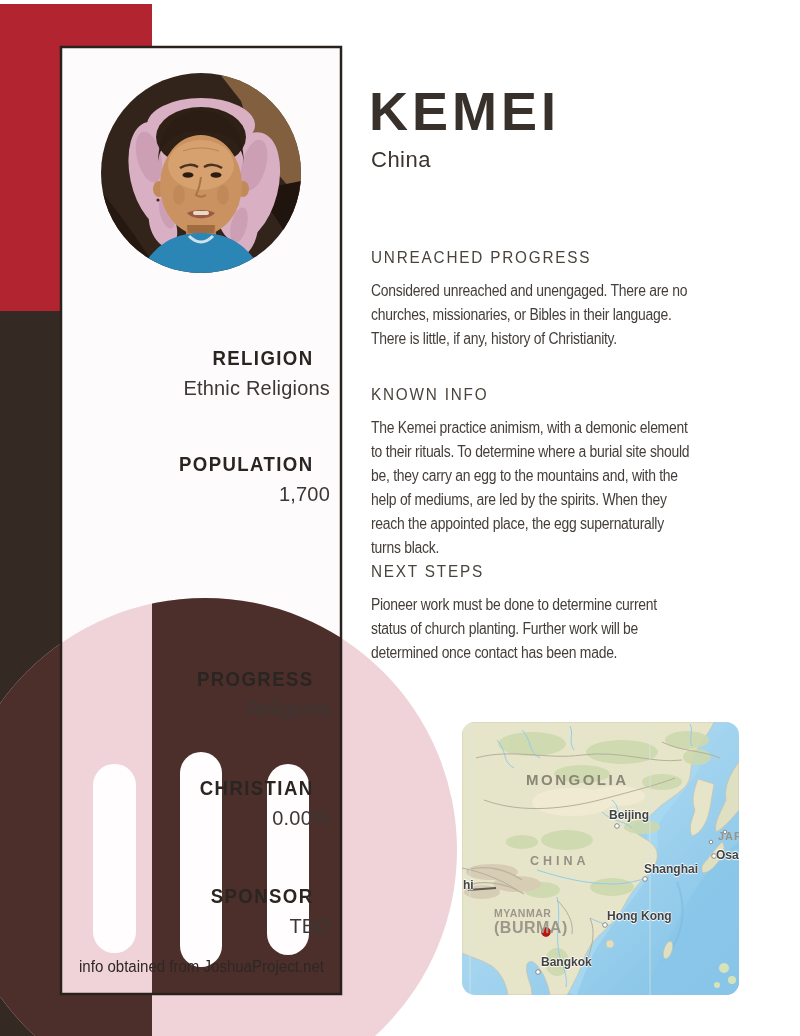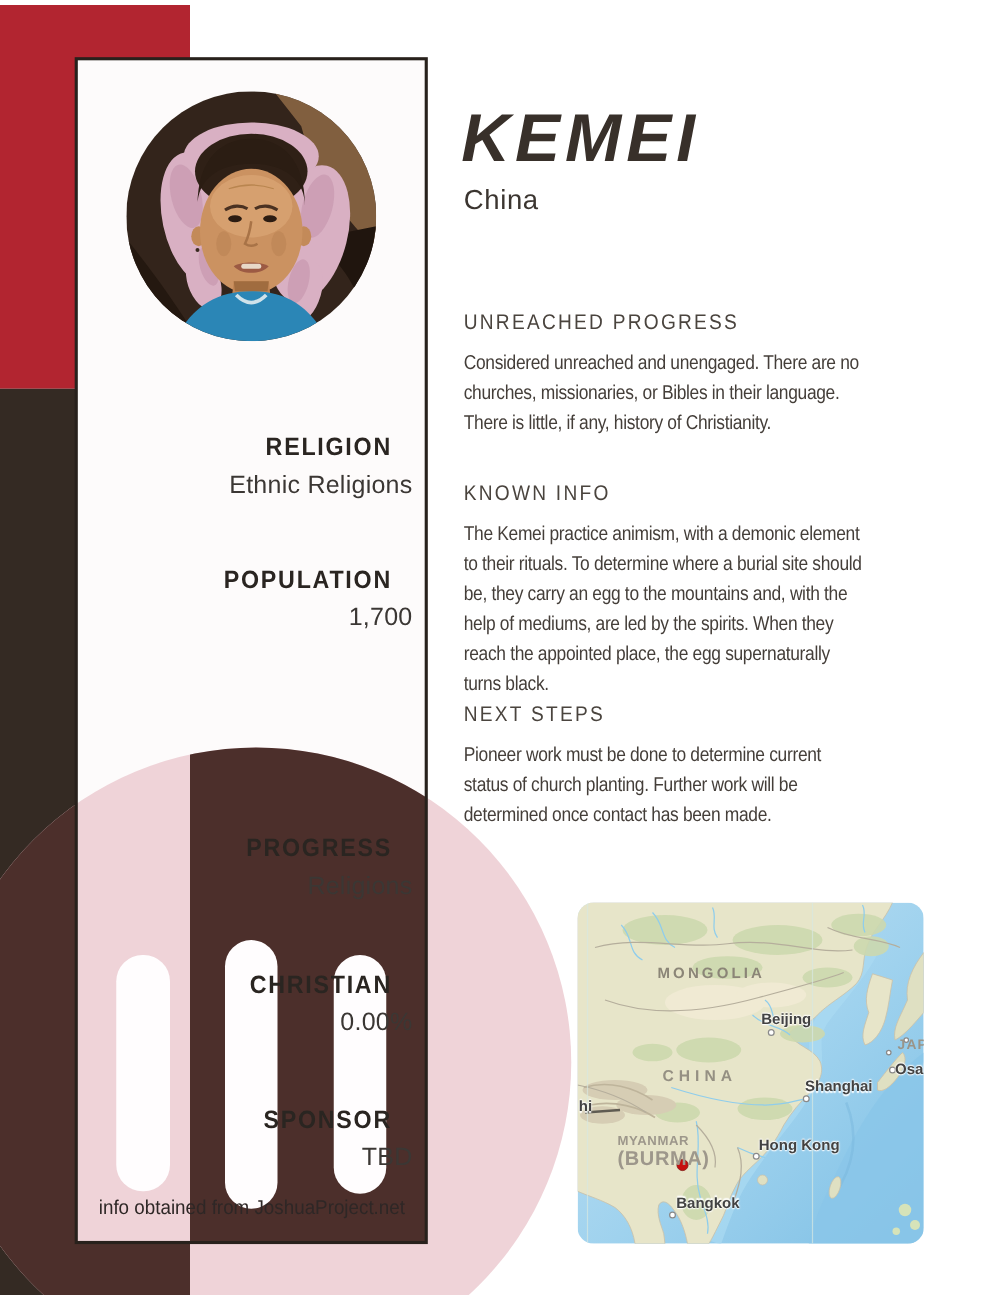--- a/index.html
+++ b/index.html
@@ -9,21 +9,21 @@
   
   .field{position:absolute;left:95px;width:235px;text-align:right;}
   .field .lbl{font-size:20px;font-weight:bold;letter-spacing:1.5px;color:#2a2521;
               transform:scaleX(.93);transform-origin:left;white-space:nowrap;line-height:1.2;}
   .field .val{font-size:20px;color:#3b3734;margin-top:7px;letter-spacing:.2px;white-space:nowrap;}
   .card-footer{position:absolute;left:61px;top:958px;width:281px;text-align:center;
                font-size:16px;color:#2e2726;transform:scaleX(.94);white-space:nowrap;}
   .bar{position:absolute;background:#fffdfe;border-radius:21px;}
   
   .title{position:absolute;left:369px;top:84px;font-size:54px;font-weight:bold;
-         letter-spacing:4px;color:#38302a;line-height:1;white-space:nowrap;font-style:italic;}
+         letter-spacing:4px;color:#38302a;line-height:1;white-space:nowrap;}
   .subtitle{position:absolute;left:371px;top:147px;font-size:22px;color:#3b3530;
             letter-spacing:.5px;white-space:nowrap;}
   .section{position:absolute;left:371px;width:480px;}
   .section .hd{font-size:17px;letter-spacing:2px;color:#4a443e;transform:scaleX(.9);
                transform-origin:left;white-space:nowrap;line-height:1.2;}
   .section .bd{margin-top:11px;font-size:16px;line-height:24px;letter-spacing:-0.3px;
                color:#443e39;white-space:pre-line;transform:scaleX(.87);transform-origin:left;}
   
   .map{position:absolute;left:462px;top:722px;width:277px;height:273px;border-radius:13px;
        overflow:hidden;}
@@ -236,21 +236,21 @@
           <circle cx="183" cy="157" r="2.3"></circle>
         <circle cx="143" cy="203" r="2.3"></circle>
           <circle cx="76" cy="250" r="2.3"></circle>
         <circle cx="252" cy="134" r="2.3"></circle>
           <circle cx="249" cy="120" r="1.8"></circle>
         <circle cx="263" cy="110" r="1.8"></circle>
       </g>
       <circle cx="84" cy="210" r="4.5" fill="#c60f0f" stroke="#7e2019" stroke-width=".6"></circle>
     </svg>
 
-    <span class="maplabel region-lb" style="left:64px;top:50px;font-size:12px;letter-spacing:2.5px;color:#8b8577">MONGOLIA</span>
+    <span class="maplabel region-lb" style="left:64px;top:50px;font-size:15px;letter-spacing:2.5px;color:#8b8577">MONGOLIA</span>
     <span class="maplabel region-lb" style="left:68px;top:133px;font-size:12.5px;letter-spacing:4px;color:#959083">CHINA</span>
     <span class="maplabel region-lb" style="left:32px;top:186px;font-size:10.5px;letter-spacing:.5px;color:#9d978b">MYANMAR</span>
     <span class="maplabel region-lb" style="left:32px;top:198px;font-size:16px;letter-spacing:.5px;color:#9d978b">(BURMA)</span>
     <span class="maplabel region-lb" style="left:256px;top:109px;font-size:11px;letter-spacing:1px;color:#9a9488">JAP</span>
     <span class="maplabel city-lb" style="left:254px;top:127px">Osak</span>
     <span class="maplabel city-lb" style="left:1px;top:157px">hi</span>
     <span class="maplabel city-lb" style="left:147px;top:87px">Beijing</span>
     <span class="maplabel city-lb" style="left:182px;top:141px">Shanghai</span>
     <span class="maplabel city-lb" style="left:145px;top:188px">Hong Kong</span>
     <span class="maplabel city-lb" style="left:79px;top:234px">Bangkok</span>

